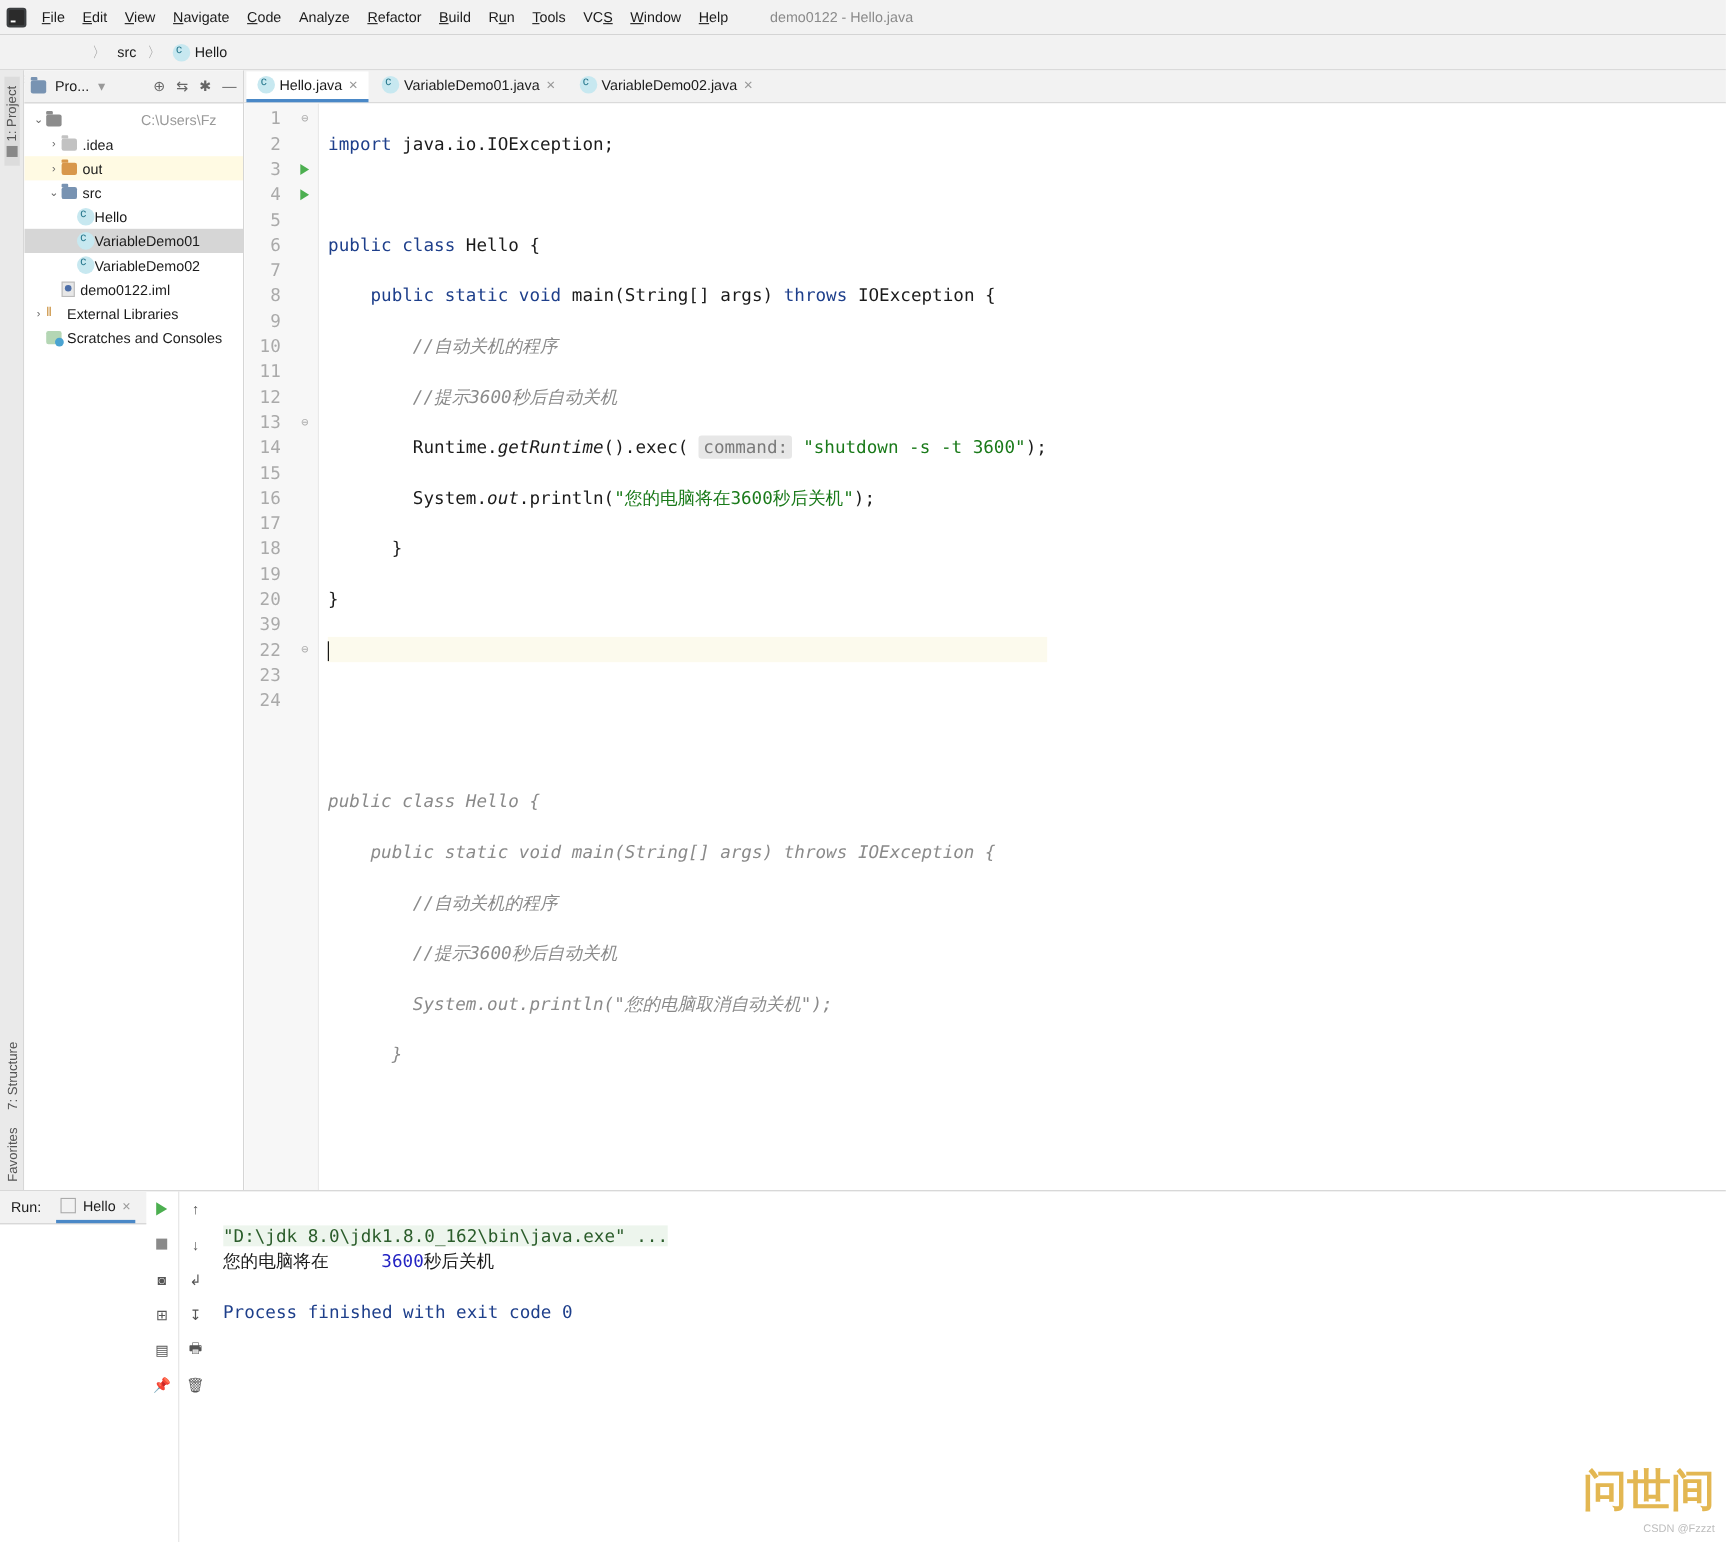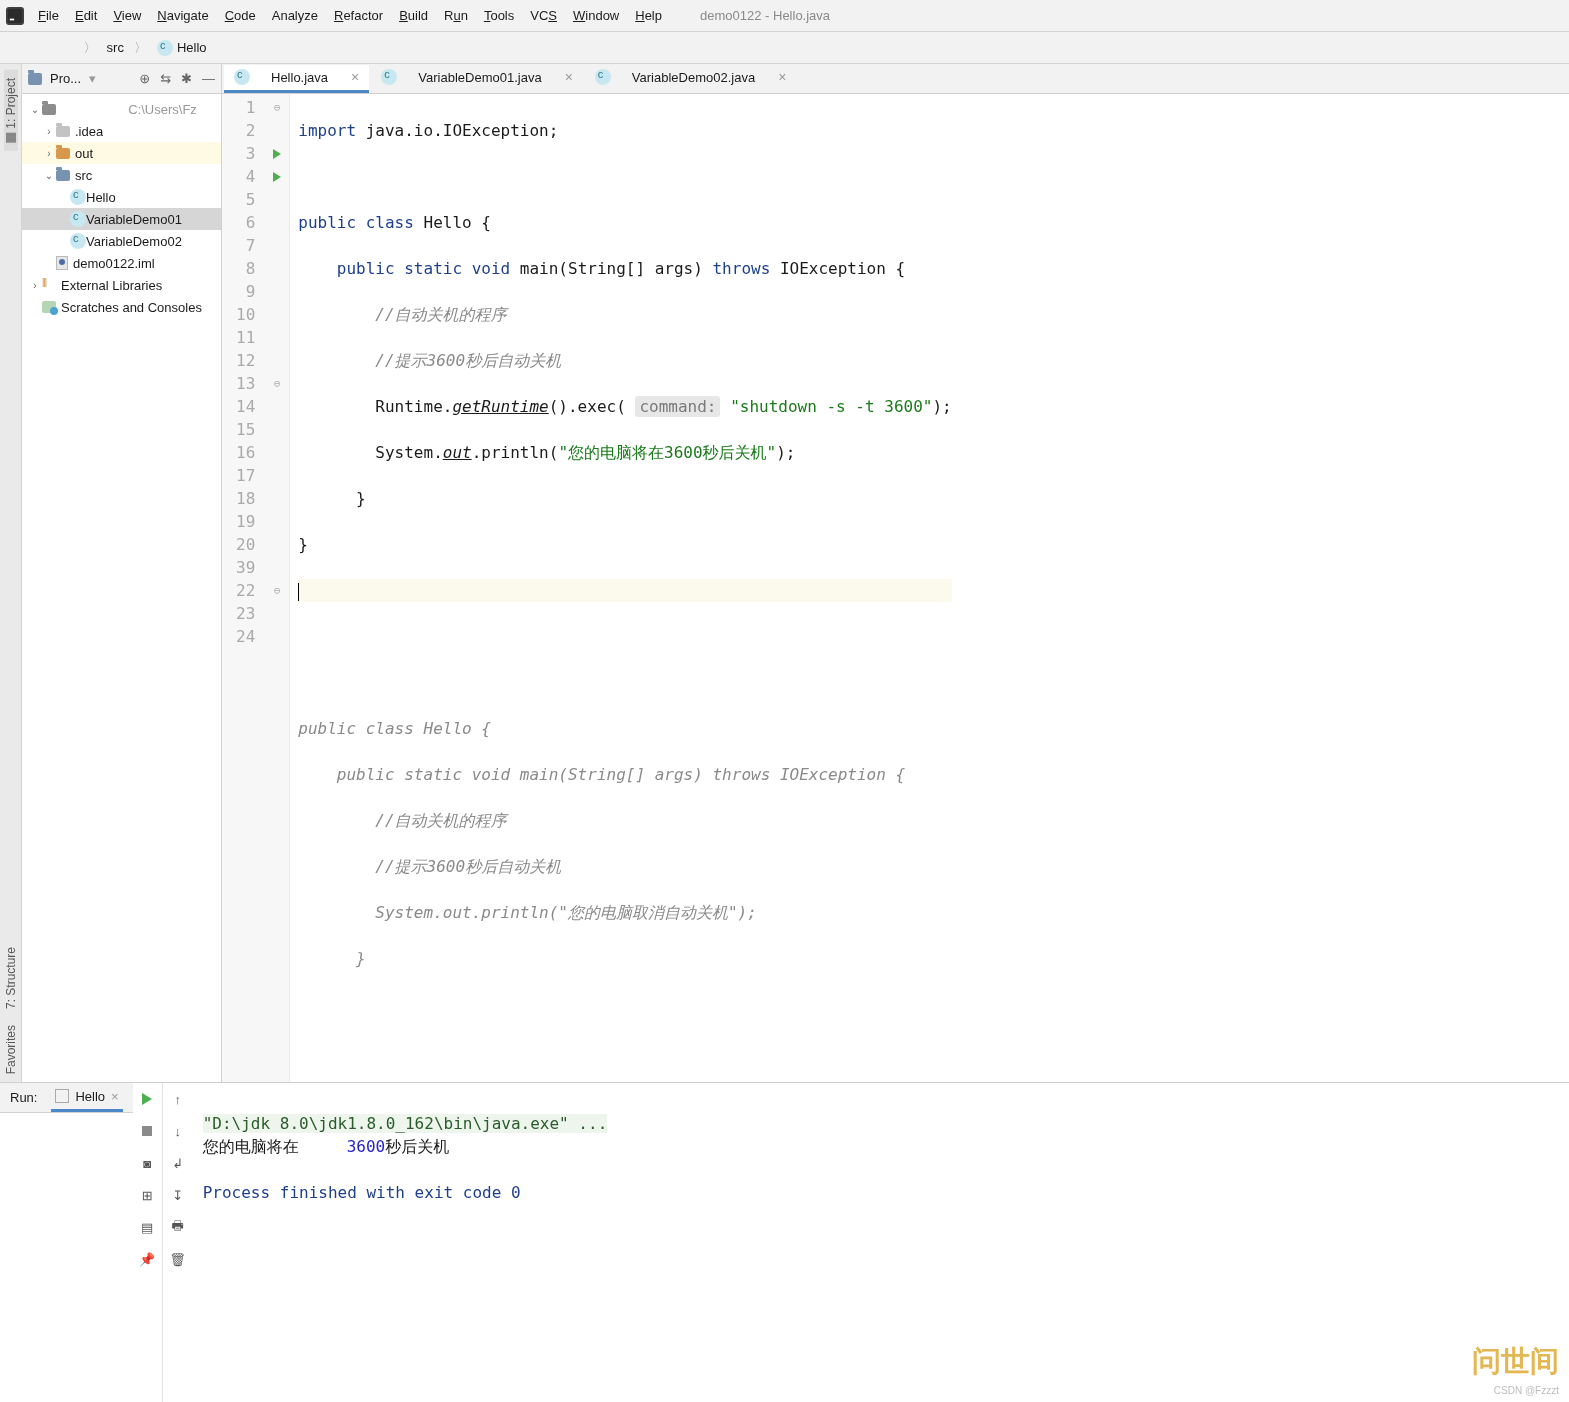--- a/index.html
+++ b/index.html
@@ -53,59 +53,59 @@
   .lib-ico { width:14px; height:12px; display:inline-block; margin-right:5px; position:relative;}
   .lib-ico::before { content:"|||"; font-size:9px; letter-spacing:-1px; color:#c98e3b; position:absolute; top:-2px;}
   .scratch-ico { width:14px;height:12px;display:inline-block;margin-right:5px;background:#b4d6b4;border-radius:2px;position:relative;}
   .scratch-ico::after{content:"";position:absolute;right:-2px;bottom:-2px;width:8px;height:8px;border-radius:50%;background:#4aa3d1;}
   .iml-ico { width:12px;height:14px;display:inline-block;margin-right:5px;background:#e7e7e7;border:1px solid #bbb;position:relative;}
   .iml-ico::after{content:"";position:absolute;left:2px;top:2px;width:6px;height:6px;border-radius:50%;background:#4c6ea8;}
 
   
   .editor-area { flex:1; display:flex; flex-direction:column; min-width:0;}
   .tabs { display:flex; align-items:center; height:30px; background:#f2f2f2; border-bottom:1px solid #d1d1d1; padding-left:2px; gap:2px;}
-  .tab { display:flex; align-items:center; padding:0 10px; height:28px; gap:21px; border-bottom:3px solid transparent; cursor:default;}
+  .tab { display:flex; align-items:center; padding:0 10px; height:28px; gap:4px; border-bottom:3px solid transparent; cursor:default;}
   .tab.active { background:#fff; border-bottom:3px solid #4a88c7;}
   .tab .close { color:#999; font-size:14px; margin-left:2px;}
   .editor { flex:1; display:flex; font-family:Consolas,Menlo,monospace; font-size:16px; line-height:23px; overflow:hidden; background:#fff;}
   .gutter { display:flex; background:#f7f7f7; border-right:1px solid #e9e9e9;}
   .line-nums { text-align:right; color:#aaa; padding:2px 10px 0 14px; user-select:none;}
   .line-nums div { height:23px;}
   .run-marks { width:24px; padding-top:2px;}
   .run-marks div { height:23px; display:flex; align-items:center; justify-content:center;}
   .run-tri { width:0;height:0;border-top:5px solid transparent;border-bottom:5px solid transparent;border-left:8px solid #4caf50;}
   .fold { color:#b0b0b0; font-size:11px;}
   .code { padding:2px 0 0 8px; white-space:pre;}
   .code .ln { height:23px; display:block;}
   .code .ln.cur { background:#fcfaed;}
   .kw { color:#1e3f8b;text-align:right; }
   .str { color:#1a7a1a; }
   .cmt { color:#8a8a8a; font-style:italic;}
-  .fn-it { font-style:italic;text-decoration:underline;}
+  .fn-it { font-style:italic;}
   .hint { background:#e7e7e7; color:#7a7a7a; font-style:normal; padding:1px 4px; border-radius:3px;}
   .caret-bar { display:inline-block; width:1px; height:18px; background:#000; vertical-align:middle;}
 
   
   .run-panel { height:320px; border-top:1px solid #cfcfcf; display:flex; flex-direction:row; background:#fff;}
   .run-header { display:flex; align-items:center; height:30px; background:#f2f2f2; border-bottom:1px solid #d1d1d1; padding:0 10px; gap:14px;}
   .run-header .run-tab { display:flex; align-items:center; gap:6px; height:28px; border-bottom:3px solid #4a88c7; padding:0 4px;}
   .run-body { flex:1; display:flex;}
   .run-tools { width:60px; display:flex;}
   .col { width:30px; display:flex; flex-direction:column; align-items:center; padding-top:6px; gap:12px; border-right:1px solid #e3e3e3;}
   .col.right{border-right:none;}
   .tool-btn { width:20px;height:20px;display:flex;align-items:center;justify-content:center;color:#555;cursor:pointer;}
   .tool-btn svg{width:16px;height:16px;}
   .green{color:#4caf50;}
   .console { flex:1; font-family:Consolas,Menlo,monospace; font-size:16px; padding:6px 10px; line-height:23px; white-space:pre;}
   .console .cmd { background:#edf5ed; color:#2a5c2a;}
   .console .exit { color:#1e3f8b;}
   .run-num{color:#2323c3;margin-left:48px;}
 
   
-  .watermark { position:absolute; right:10px; bottom:20px; font-size:29px; color:#e0b040; font-weight:bold; opacity:0.9; pointer-events:none;}
+  .watermark { position:absolute; right:10px; bottom:20px; font-size:40px; color:#e0b040; font-weight:bold; opacity:0.9; pointer-events:none;}
   .wm-sub { position:absolute; right:10px; bottom:6px; font-size:10px; color:#bdbdbd; pointer-events:none;}
 </style>
 </head>
 <body>
 
 <div class="root">
 
   <div class="menu-bar">
     <span class="app-icon">
       <svg viewBox="0 0 16 16">

